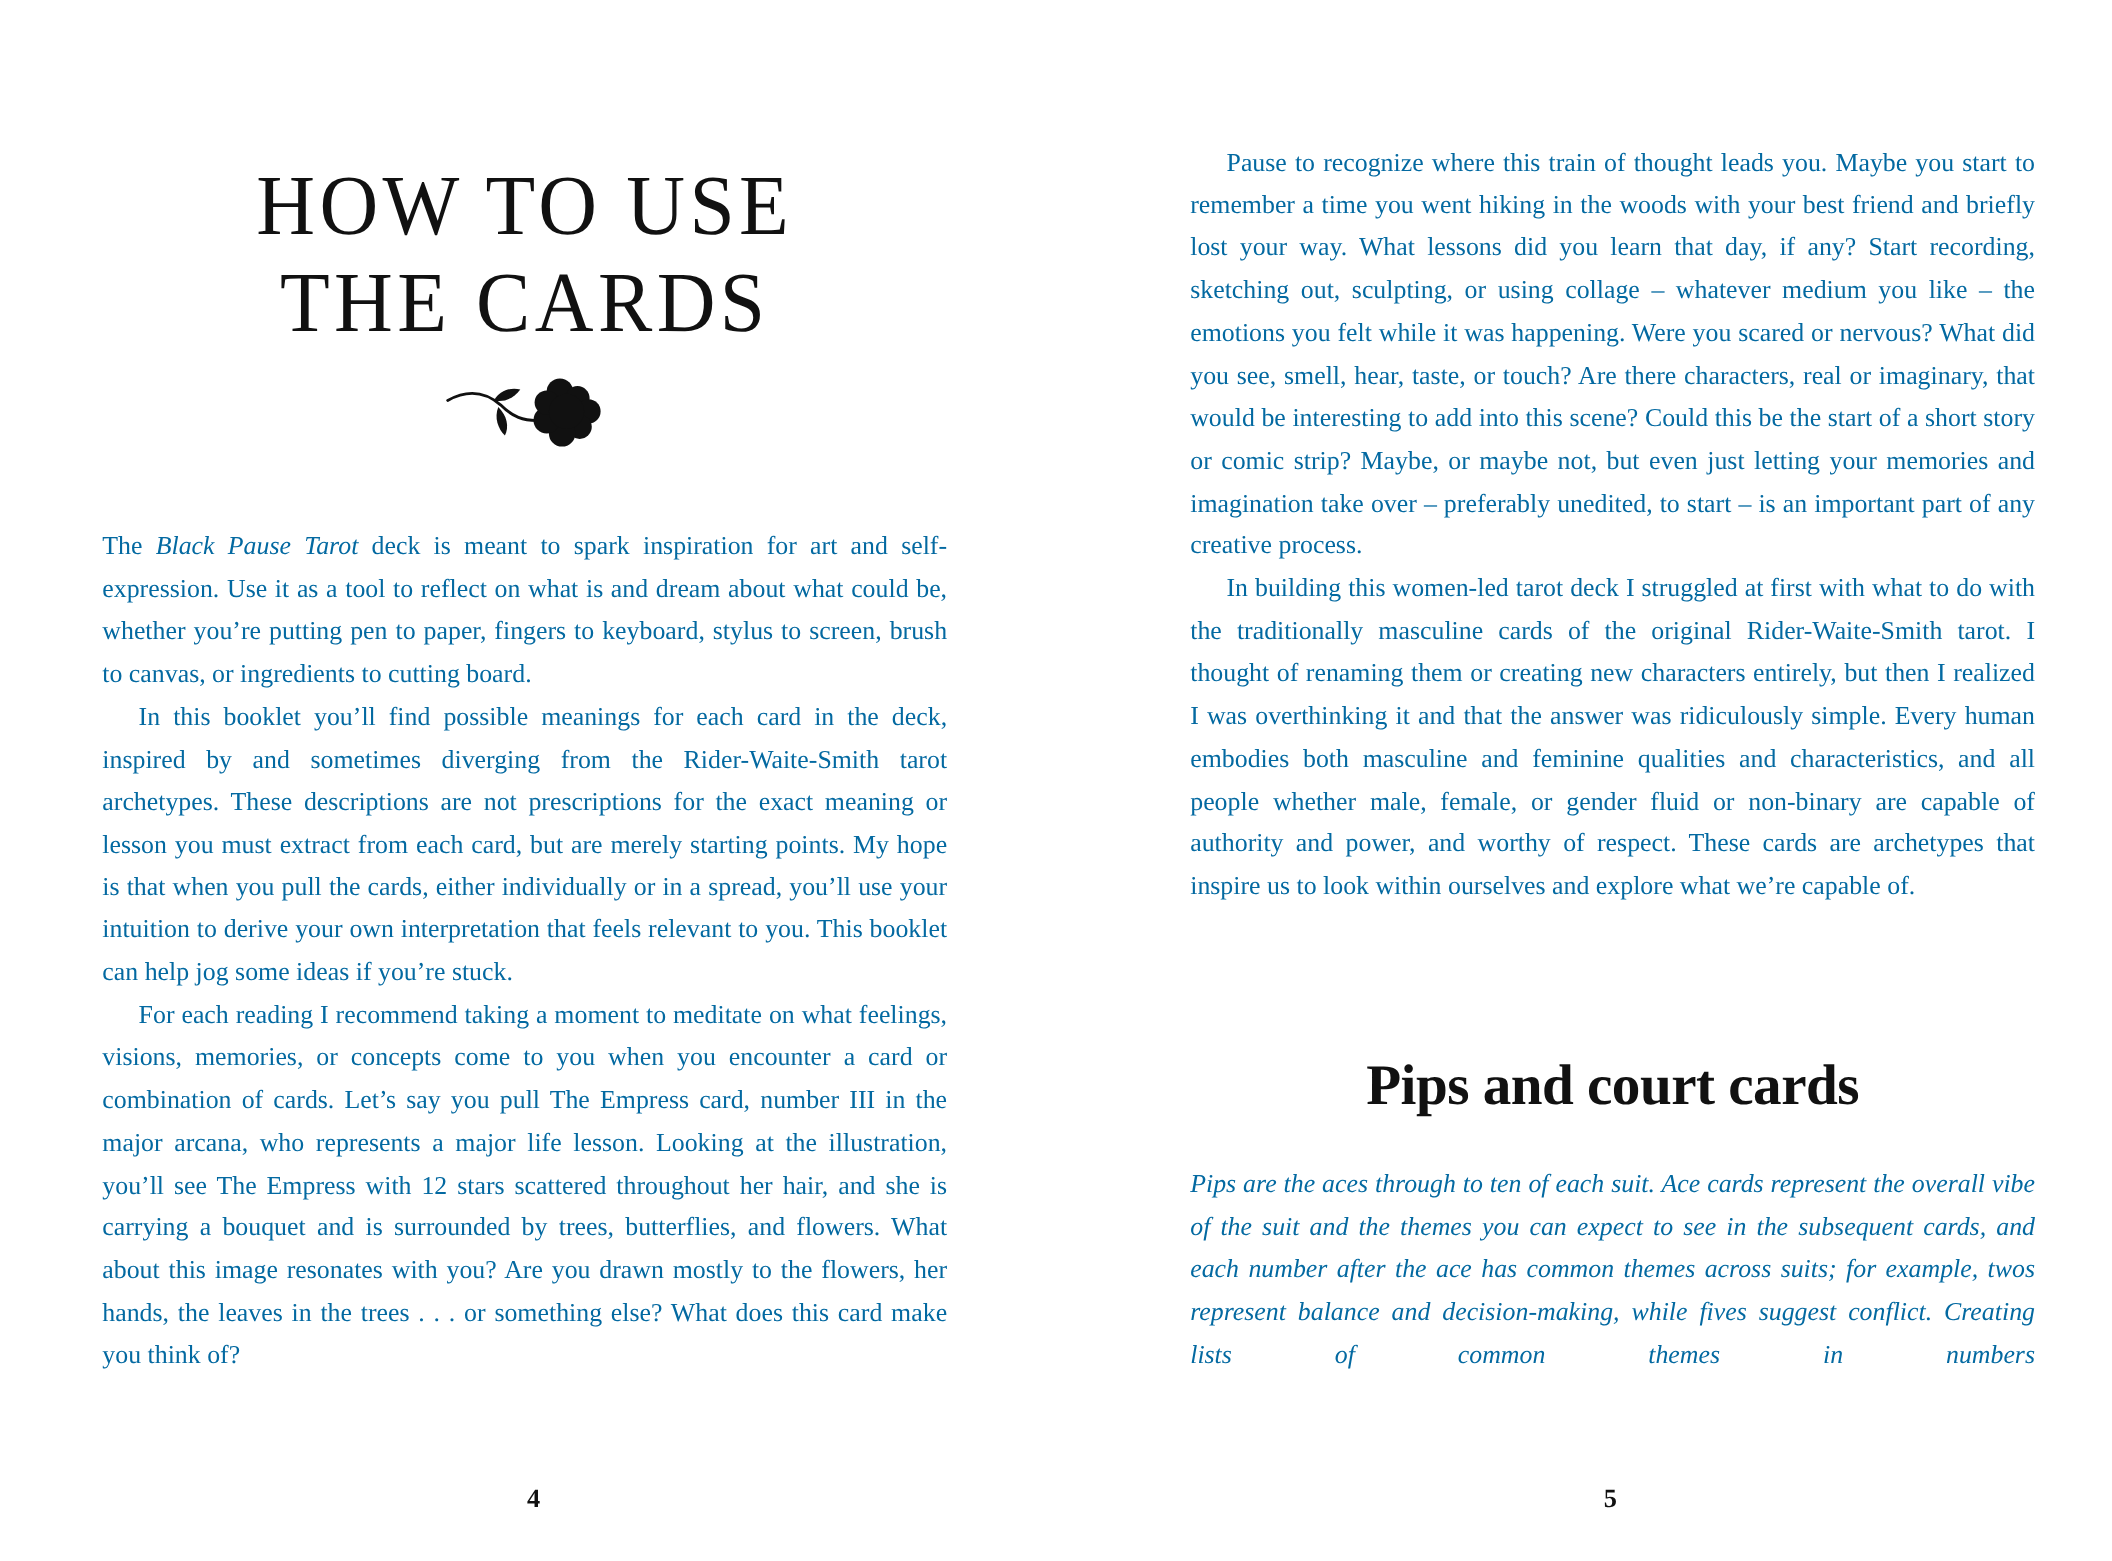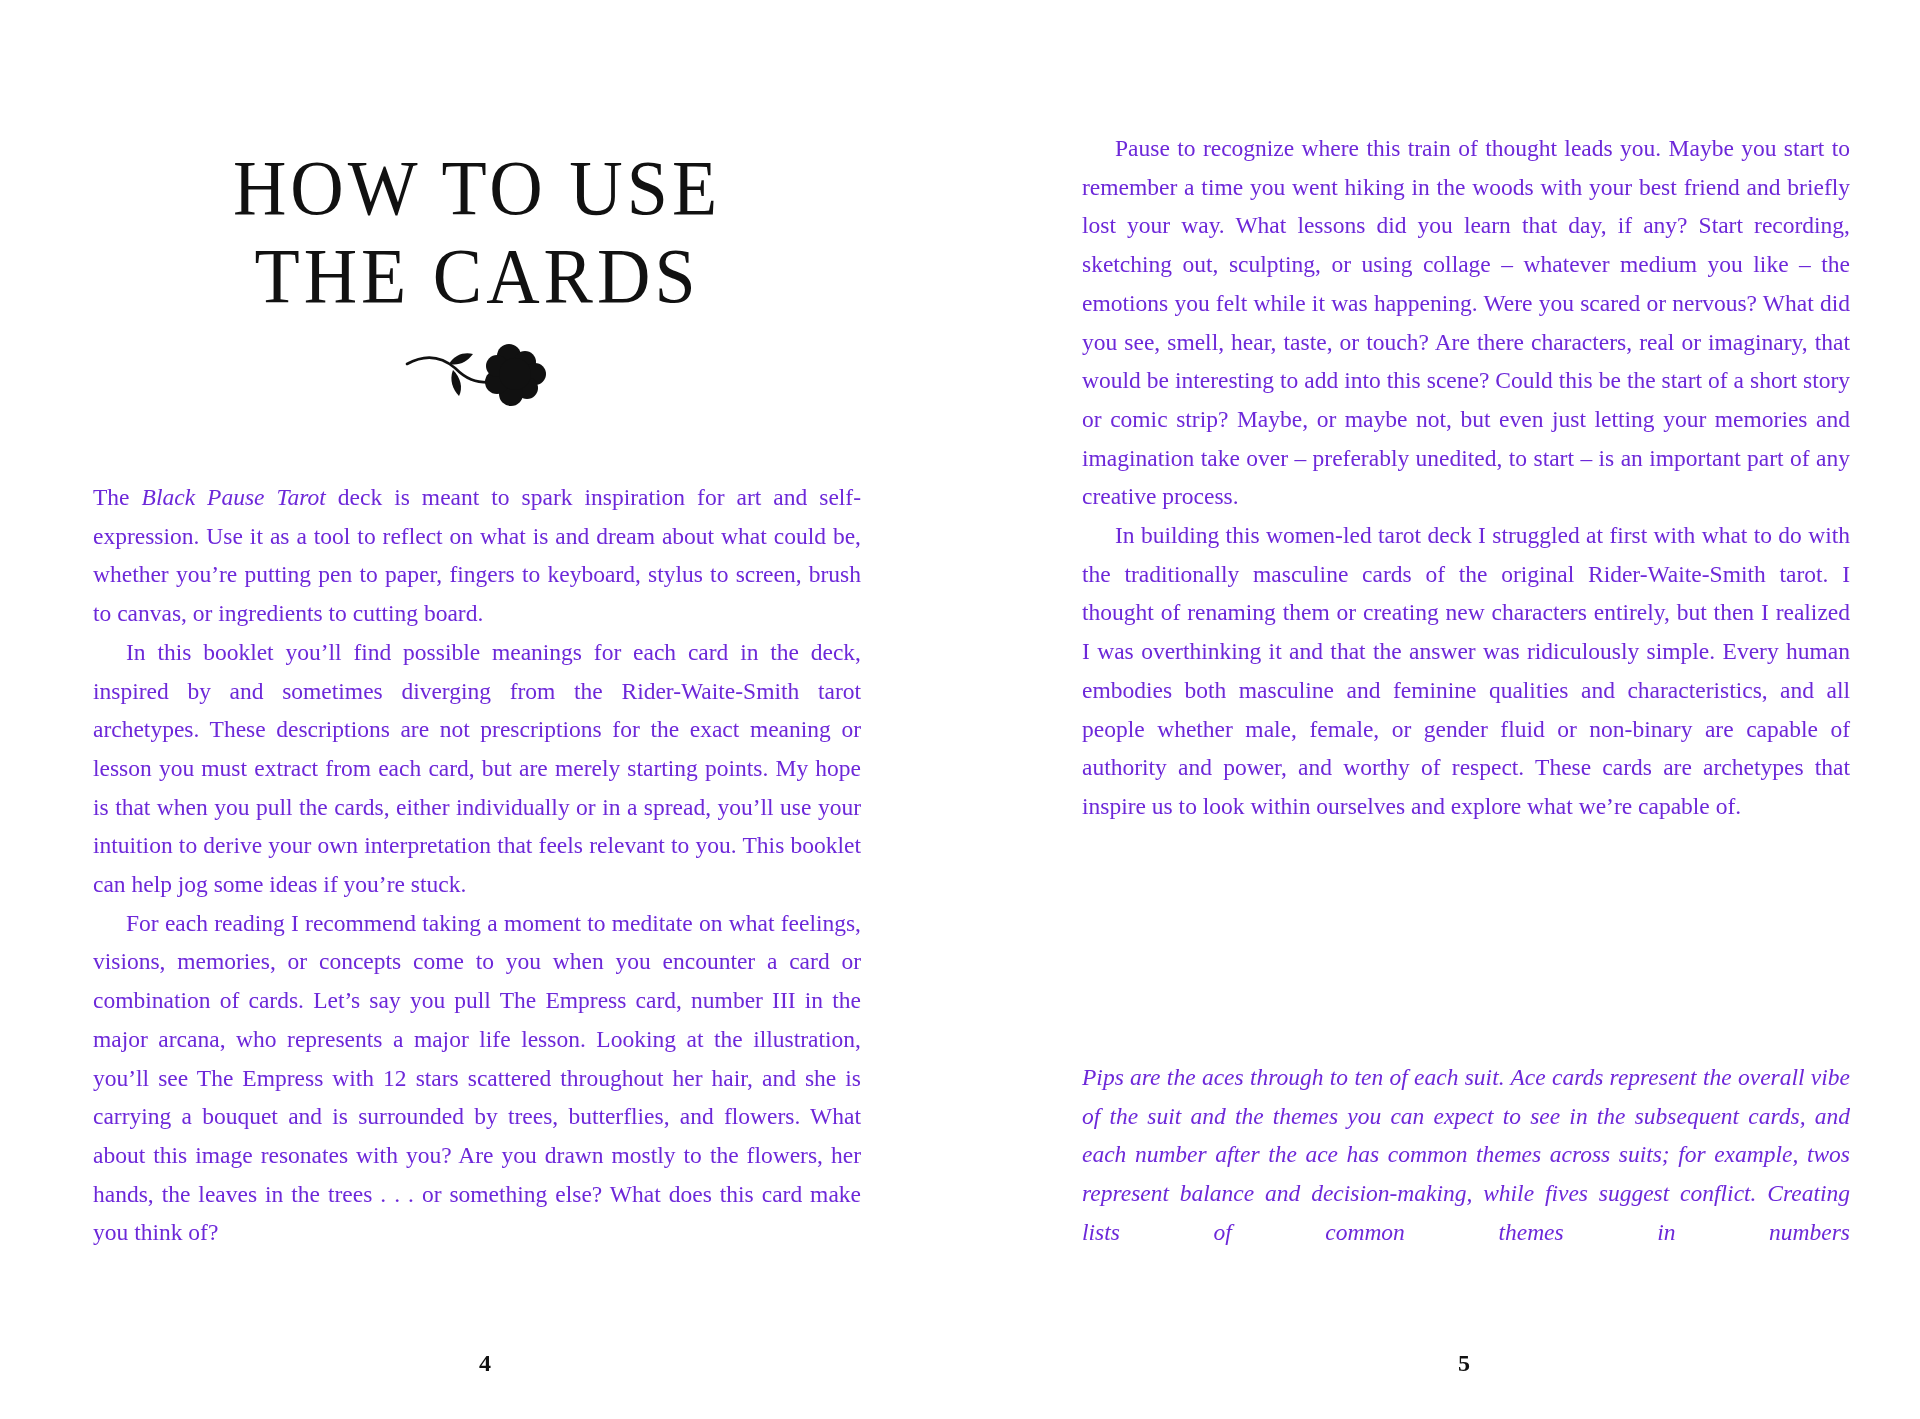--- a/index.html
+++ b/index.html
@@ -54,21 +54,21 @@
       position: absolute;
       top: 338px;
       left: 310px;
       width: 150px;
       height: 72px;
     }
     .body-text {
       font-size: 23.5px;
       line-height: 38.7px;
       text-align: justify;
-      color: #6d28d9;
+      color: #0369a1;
       margin: 0;
     }
     .body-text p {
       margin: 0;
       text-indent: 33px;
       text-align: justify;
     }
     .body-text p.no-indent {
       text-indent: 0;
     }
@@ -164,20 +164,21 @@
 
     <div class="page-number page-number-left" style="left:372px;">4</div>
   </section>
 
   <section class="page page-right">
     <div class="body-text right-body-top">
       <p>Pause to recognize where this train of thought leads you. Maybe you start to remember a time you went hiking in the woods with your best friend and briefly lost your way. What lessons did you learn that day, if any? Start recording, sketching out, sculpting, or using collage – whatever medium you like – the emotions you felt while it was happening. Were you scared or nervous? What did you see, smell, hear, taste, or touch? Are there characters, real or imaginary, that would be interesting to add into this scene? Could this be the start of a short story or comic strip? Maybe, or maybe not, but even just letting your memories and imagination take over – preferably unedited, to start – is an important part of any creative process.</p>
       <p>In building this women-led tarot deck I struggled at first with what to do with the traditionally masculine cards of the original Rider-Waite-Smith tarot. I thought of renaming them or creating new characters entirely, but then I realized I was overthinking it and that the answer was ridiculously simple. Every human embodies both masculine and feminine qualities and characteristics, and all people whether male, female, or gender fluid or non-binary are capable of authority and power, and worthy of respect. These cards are archetypes that inspire us to look within ourselves and explore what we’re capable of.</p>
     </div>
 
+    <h2 class="section-heading">Pips and court cards</h2>
 
     <div class="body-text right-body-bottom">
       <p class="no-indent" style="text-align-last: justify;">Pips are the aces through to ten of each suit. Ace cards represent the overall vibe of the suit and the themes you can expect to see in the subsequent cards, and each number after the ace has common themes across suits; for example, twos represent balance and decision-making, while fives suggest conflict. Creating lists of common themes in numbers</p>
     </div>
 
     <div class="page-number page-number-right" style="left:362px;">5</div>
   </section>
 
 </div>
 

